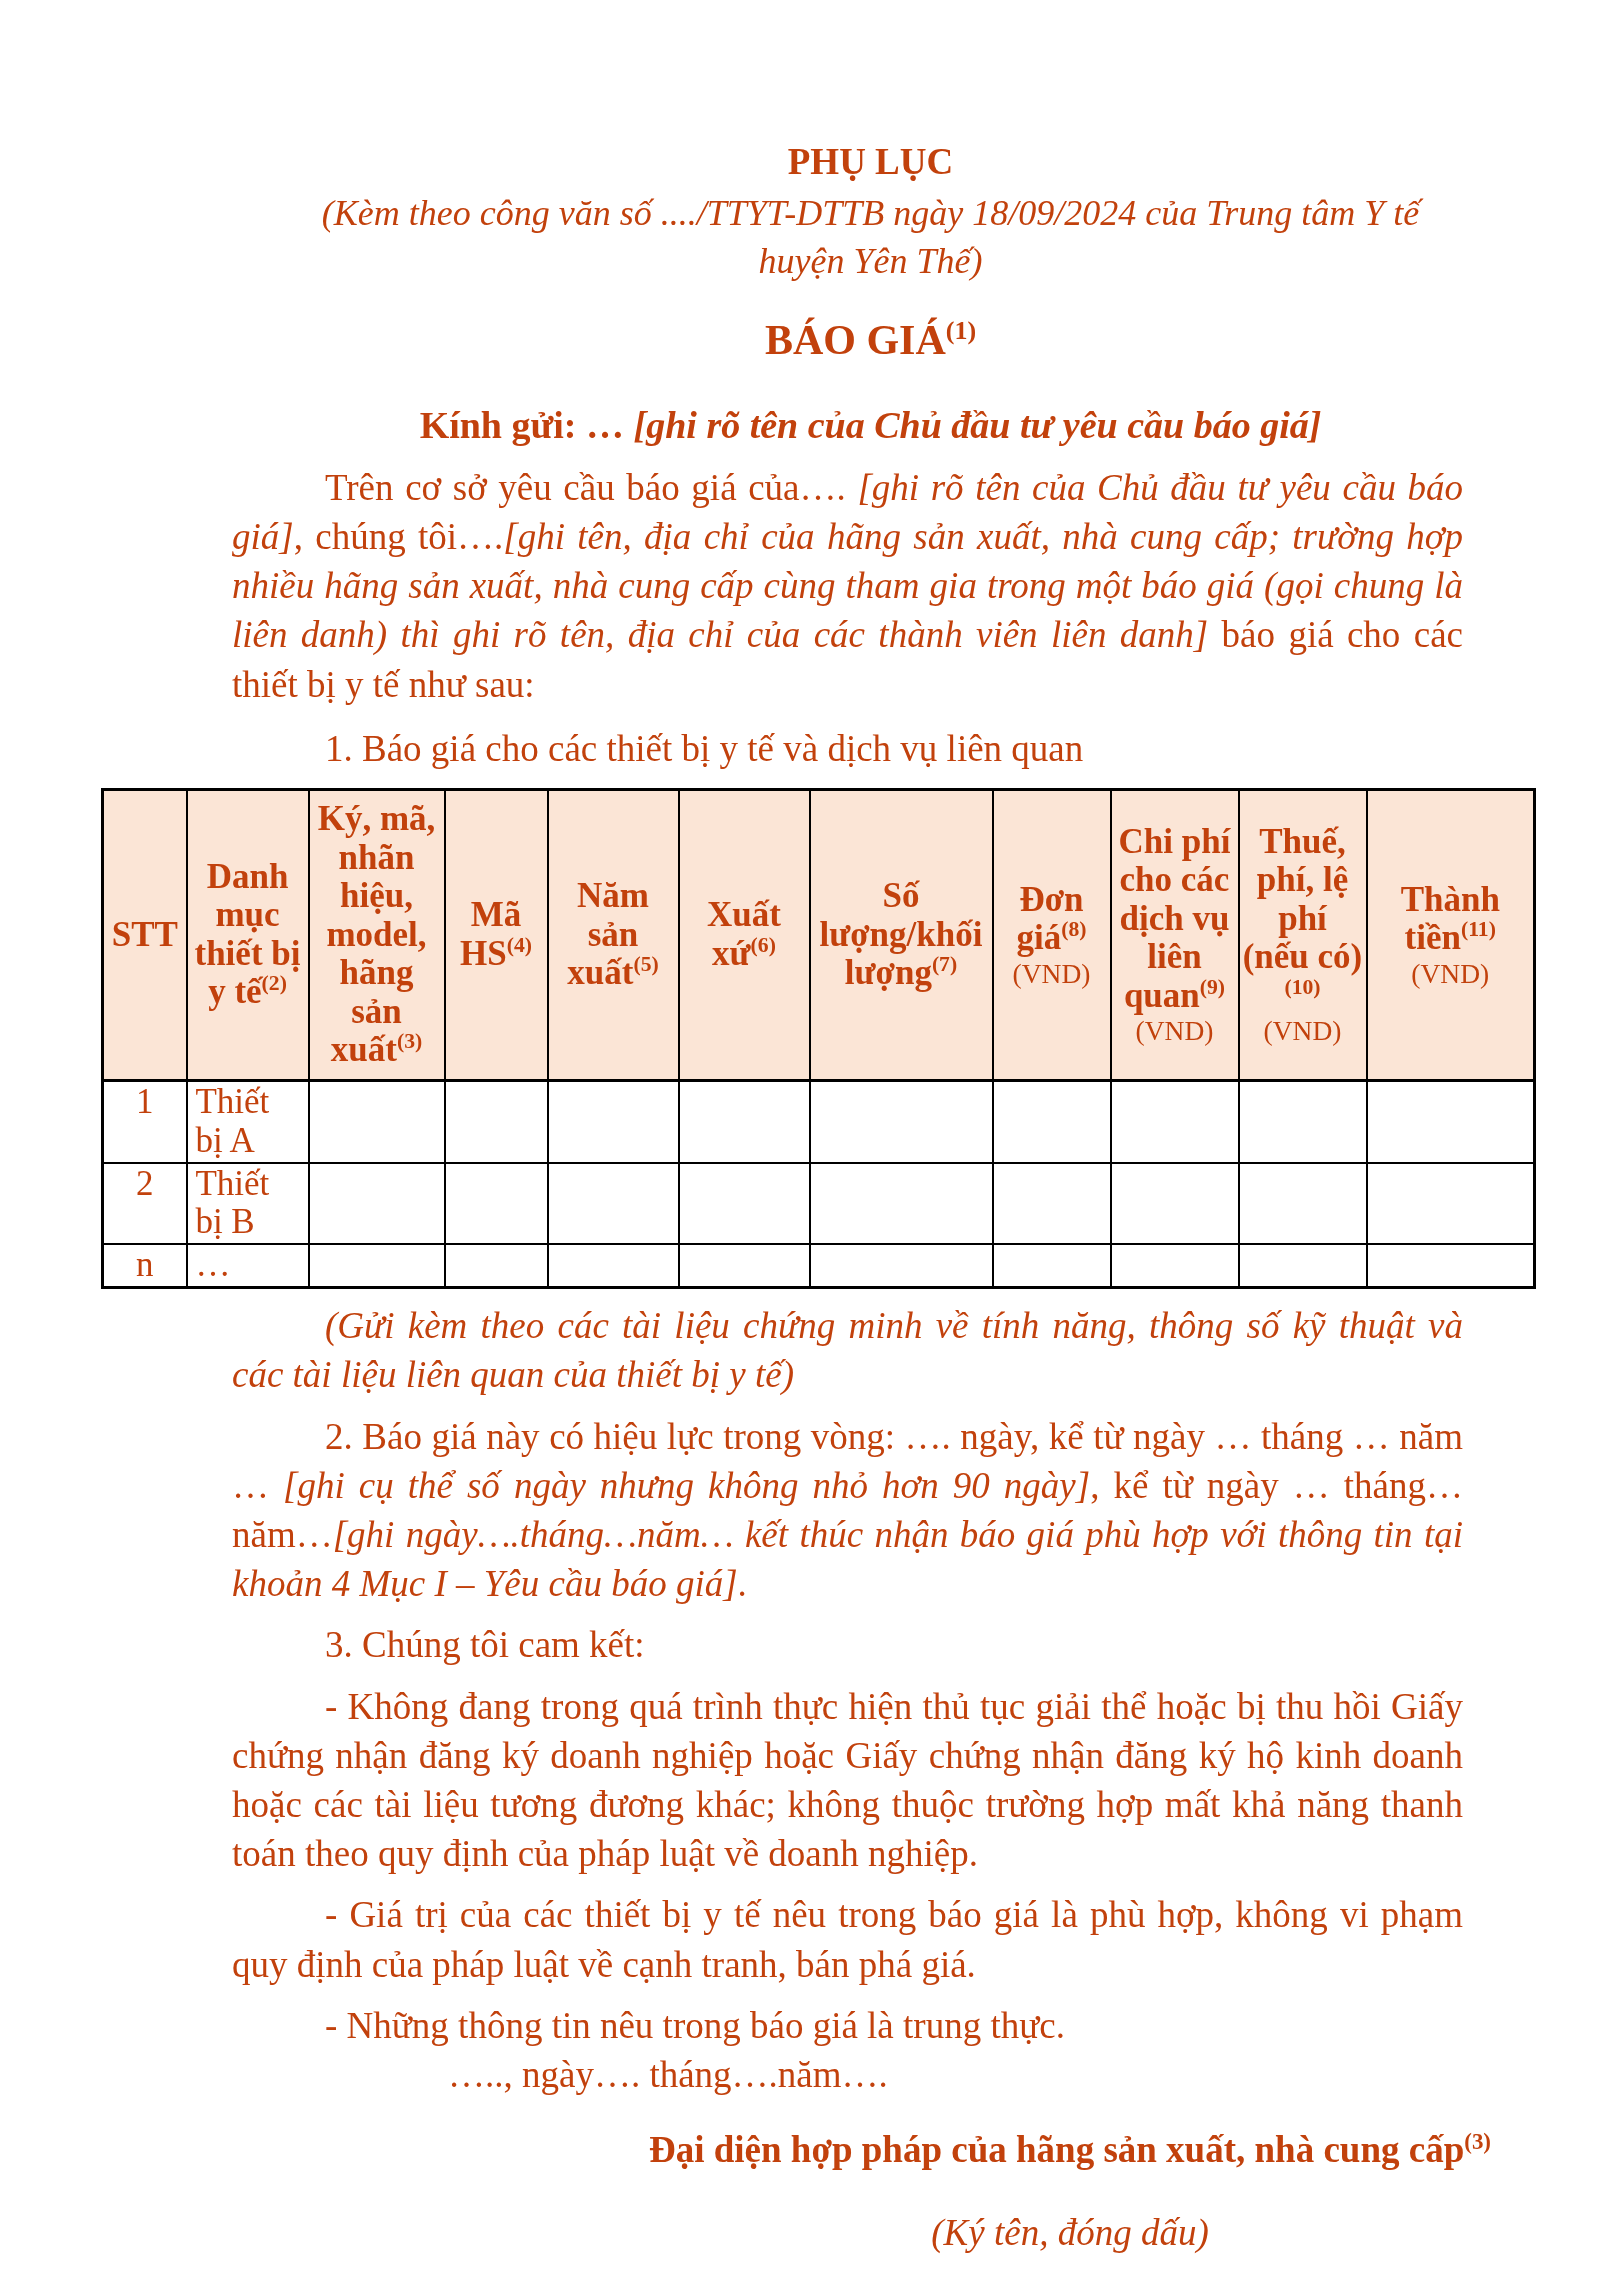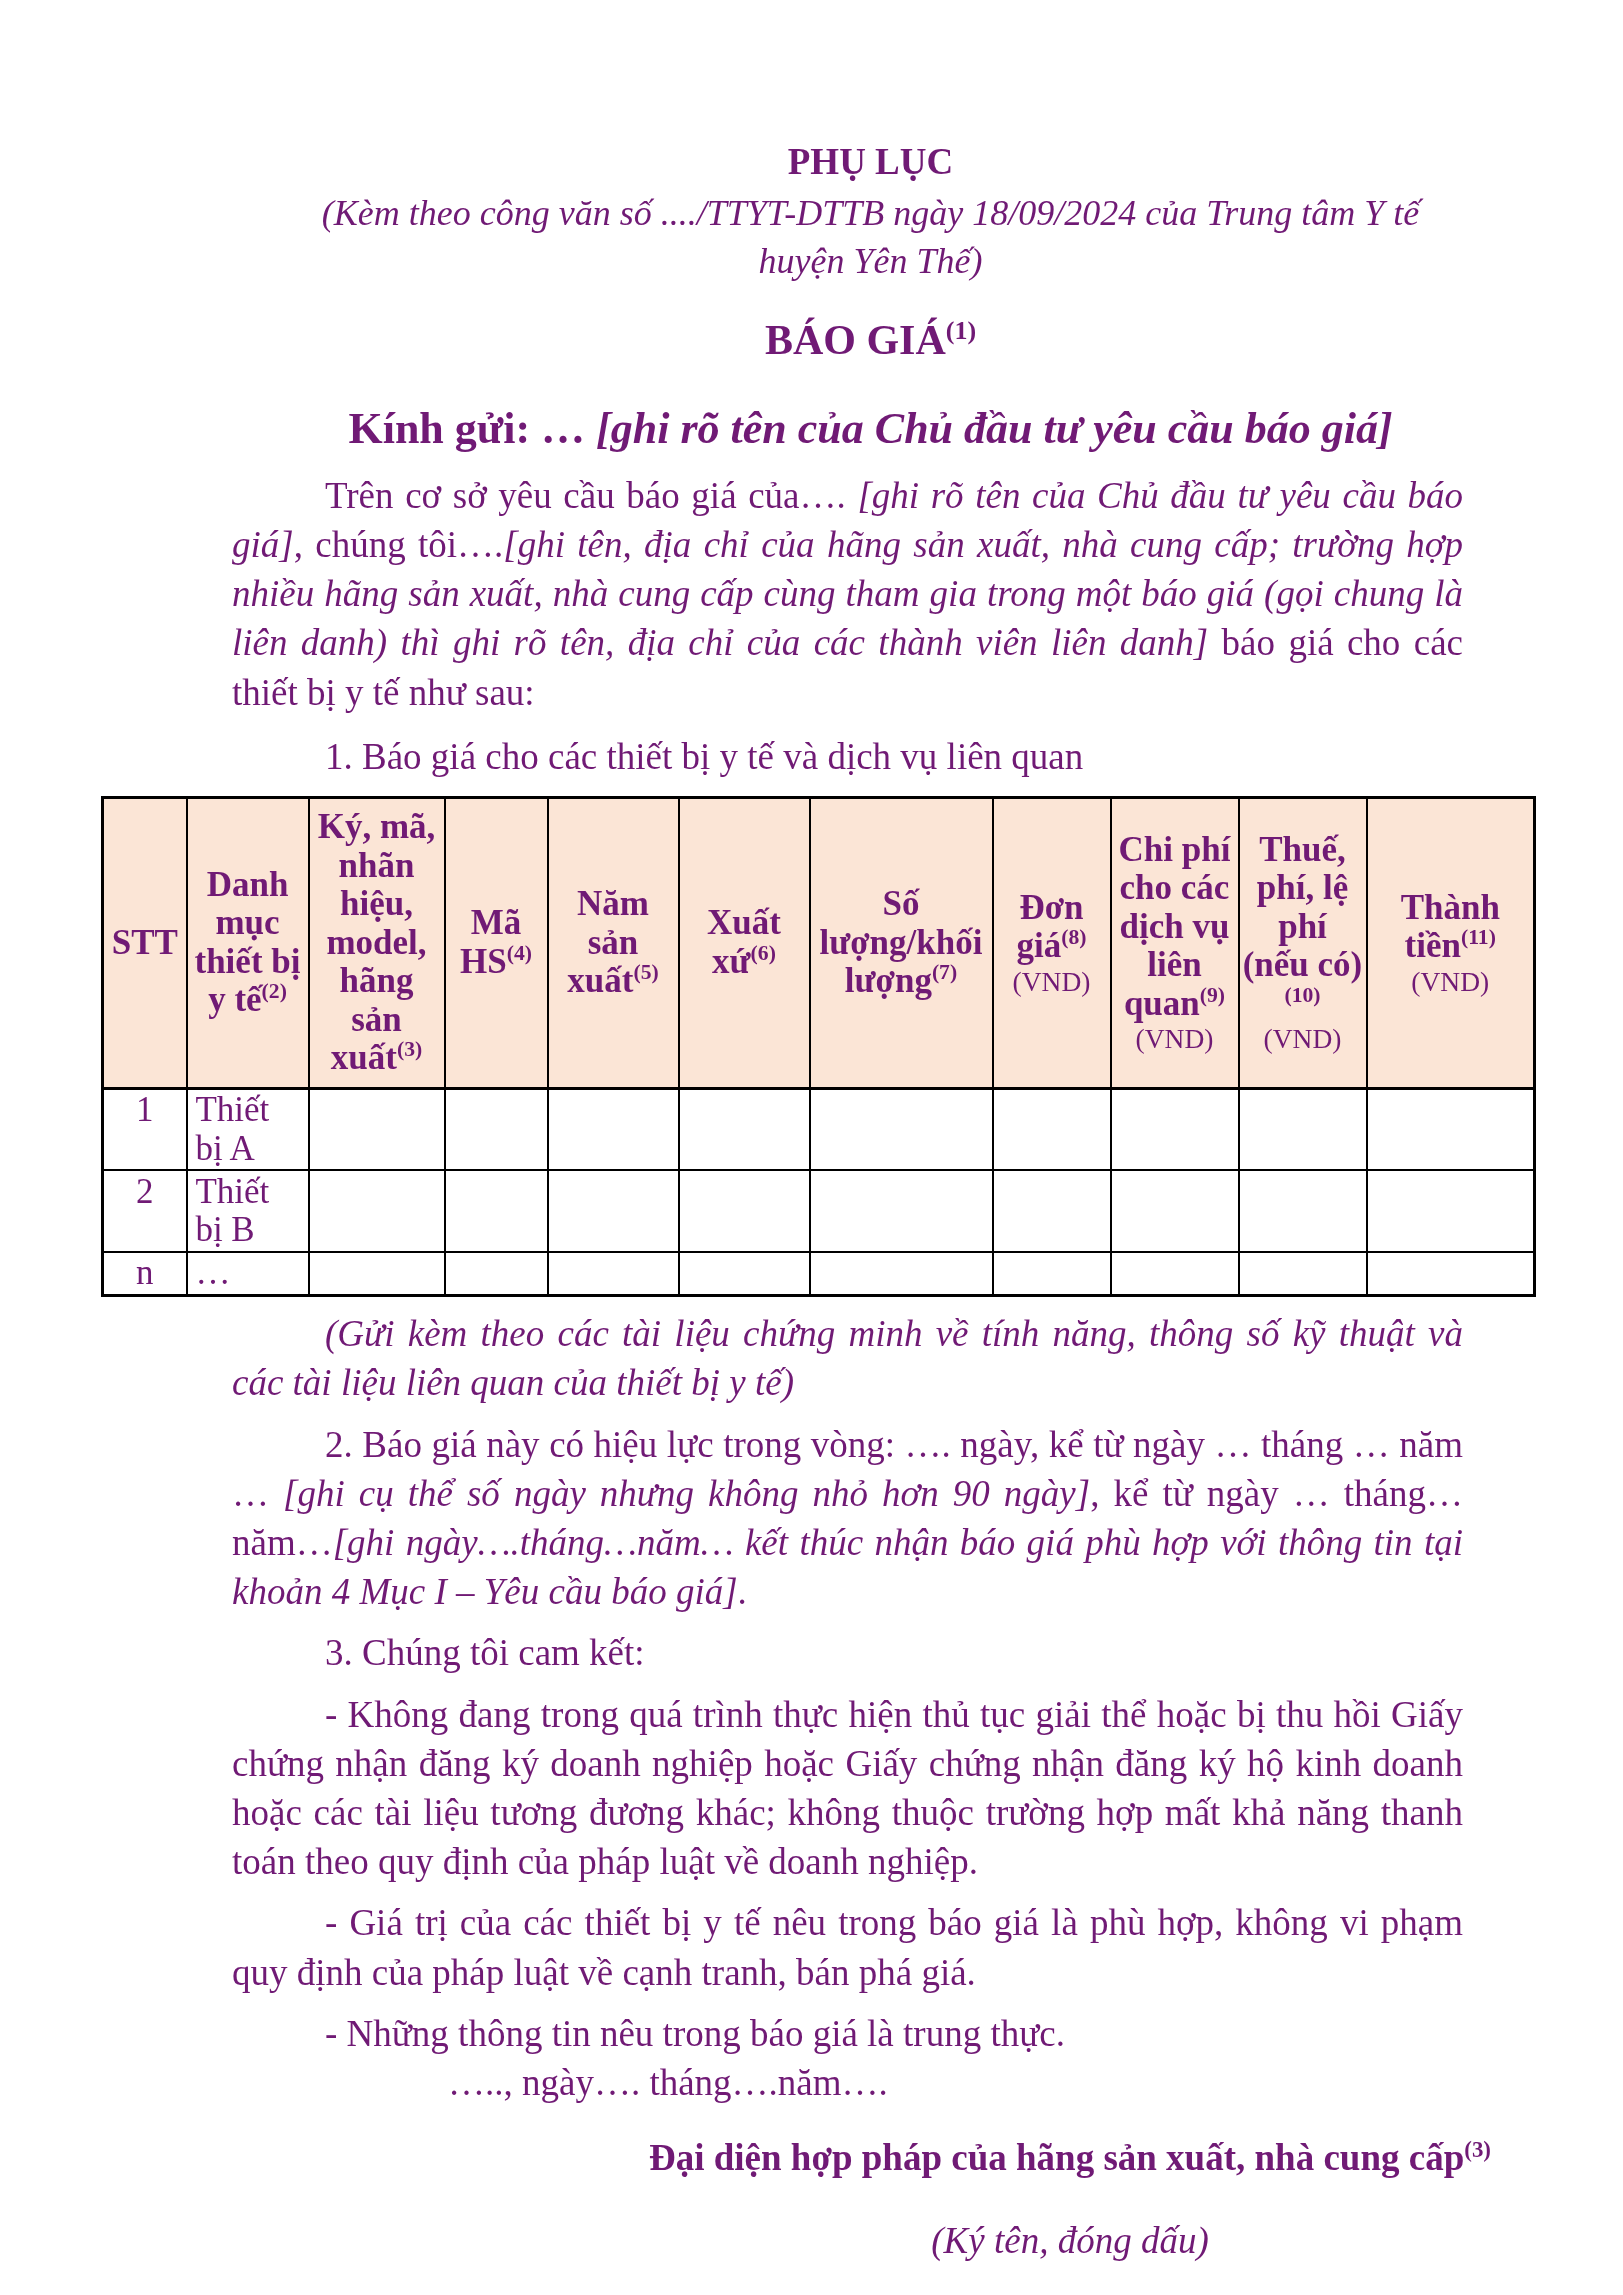--- a/index.html
+++ b/index.html
@@ -2,33 +2,33 @@
 <html style="font-size:10.5px"><head>
 <meta charset="utf-8">
 <style>
   * { margin:0; padding:0; box-sizing:border-box; }
   html,body { background:#888; }
   .page {
     position:relative;
     width:1623px; height:2295px;
     margin:0 auto;
     background:#ffffff;
-    color:#701a75;
+    color:#c2410c;
     font-family:"Liberation Serif","DejaVu Serif",serif;
     font-size:37px;
     line-height:1.33;
     overflow:hidden;
   }
   .content { padding:137px 160px 0 232px; }
 
   .center-block { text-align:center; padding-left:46px; }
   .doc-heading { font-weight:bold; font-size:37px; }
   .doc-subtitle { font-style:italic; font-size:36px; margin-top:3.9px; }
   .doc-title { font-weight:bold; font-size:42px; margin-top:27.5px; }
-  .salutation { font-weight:bold; font-size:44px; margin-top:31px; }
+  .salutation { font-weight:bold; font-size:38px; margin-top:31px; }
   .salutation .hint { font-style:italic; }
 
   sup { font-size:0.62em; line-height:0; vertical-align:super; }
 
   p.body-par {
     text-align:justify;
     text-indent:93px;
     margin-top:12px;
   }
   .it { font-style:italic; }

